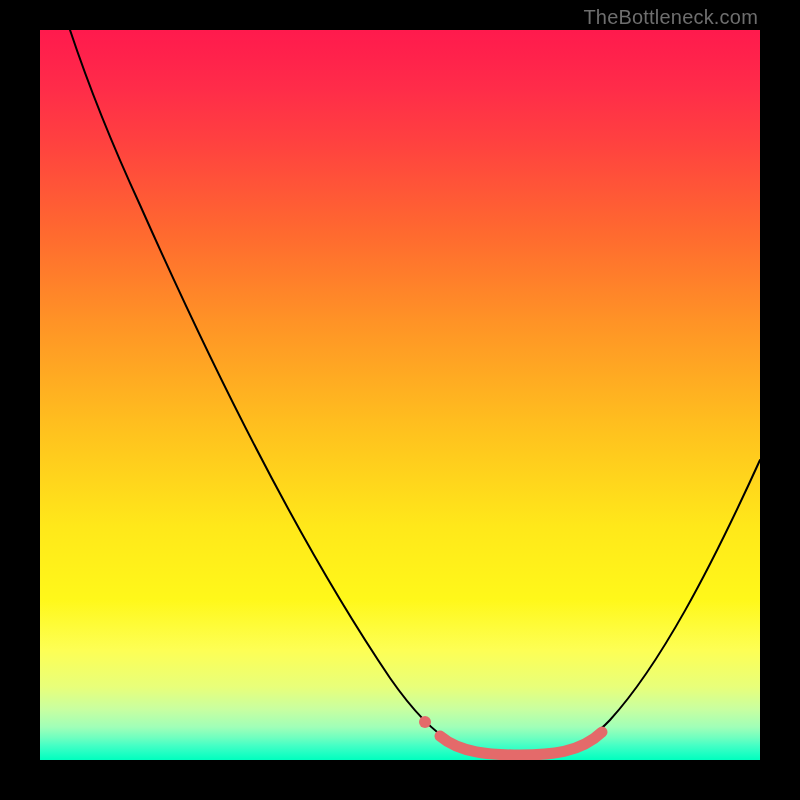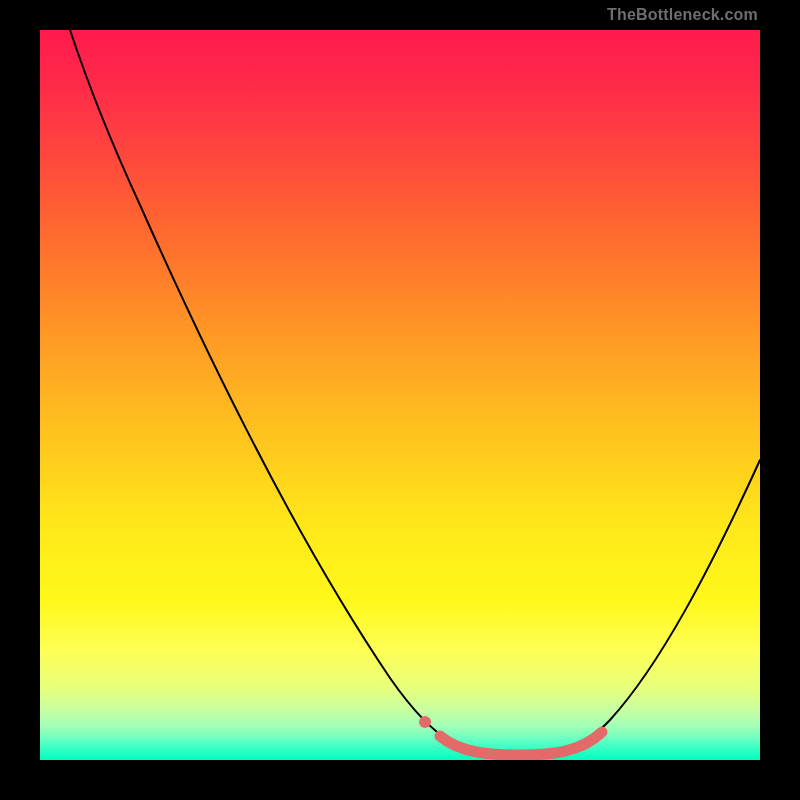--- a/index.html
+++ b/index.html
@@ -41,22 +41,22 @@
       #45ffc5 98%,
       #22ffc3 99%,
       #00ffbf 100%
     );
   }
   .attribution {
     position: absolute;
     top: 6px;
     right: 42px;
     color: #6e6e6e;
-    font-size: 16px;
-    font-weight: 700;
+    font-size: 20px;
+    font-weight: 400;
     letter-spacing: 0.2px;
   }
   svg.curve {
     position: absolute;
     left: 0; top: 0;
     width: 720px;
     height: 730px;
   }
   .curve-path {
     fill: none;

